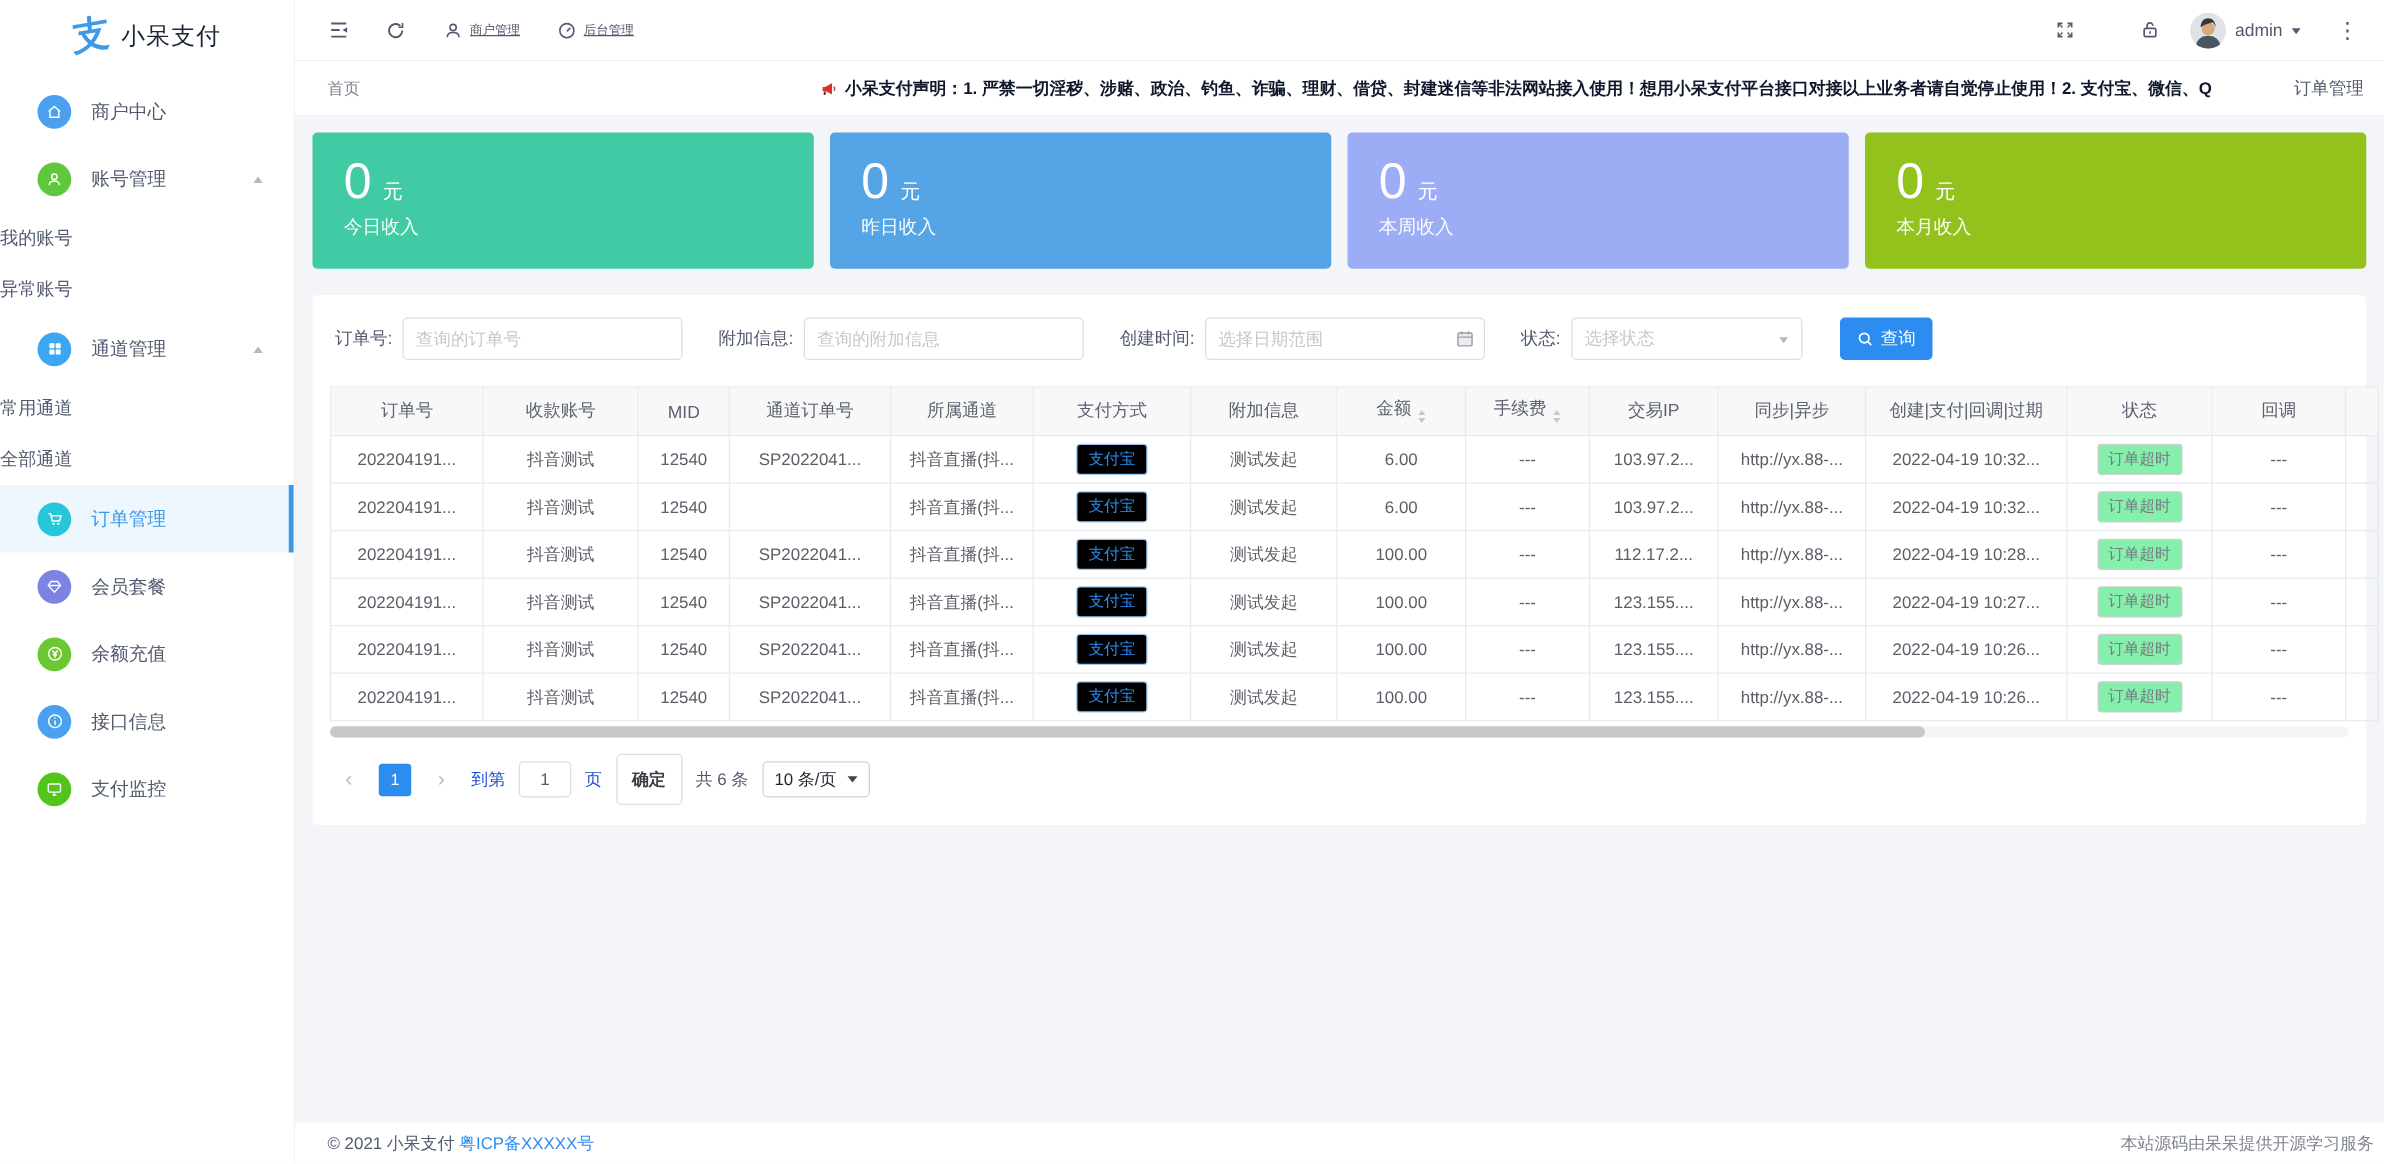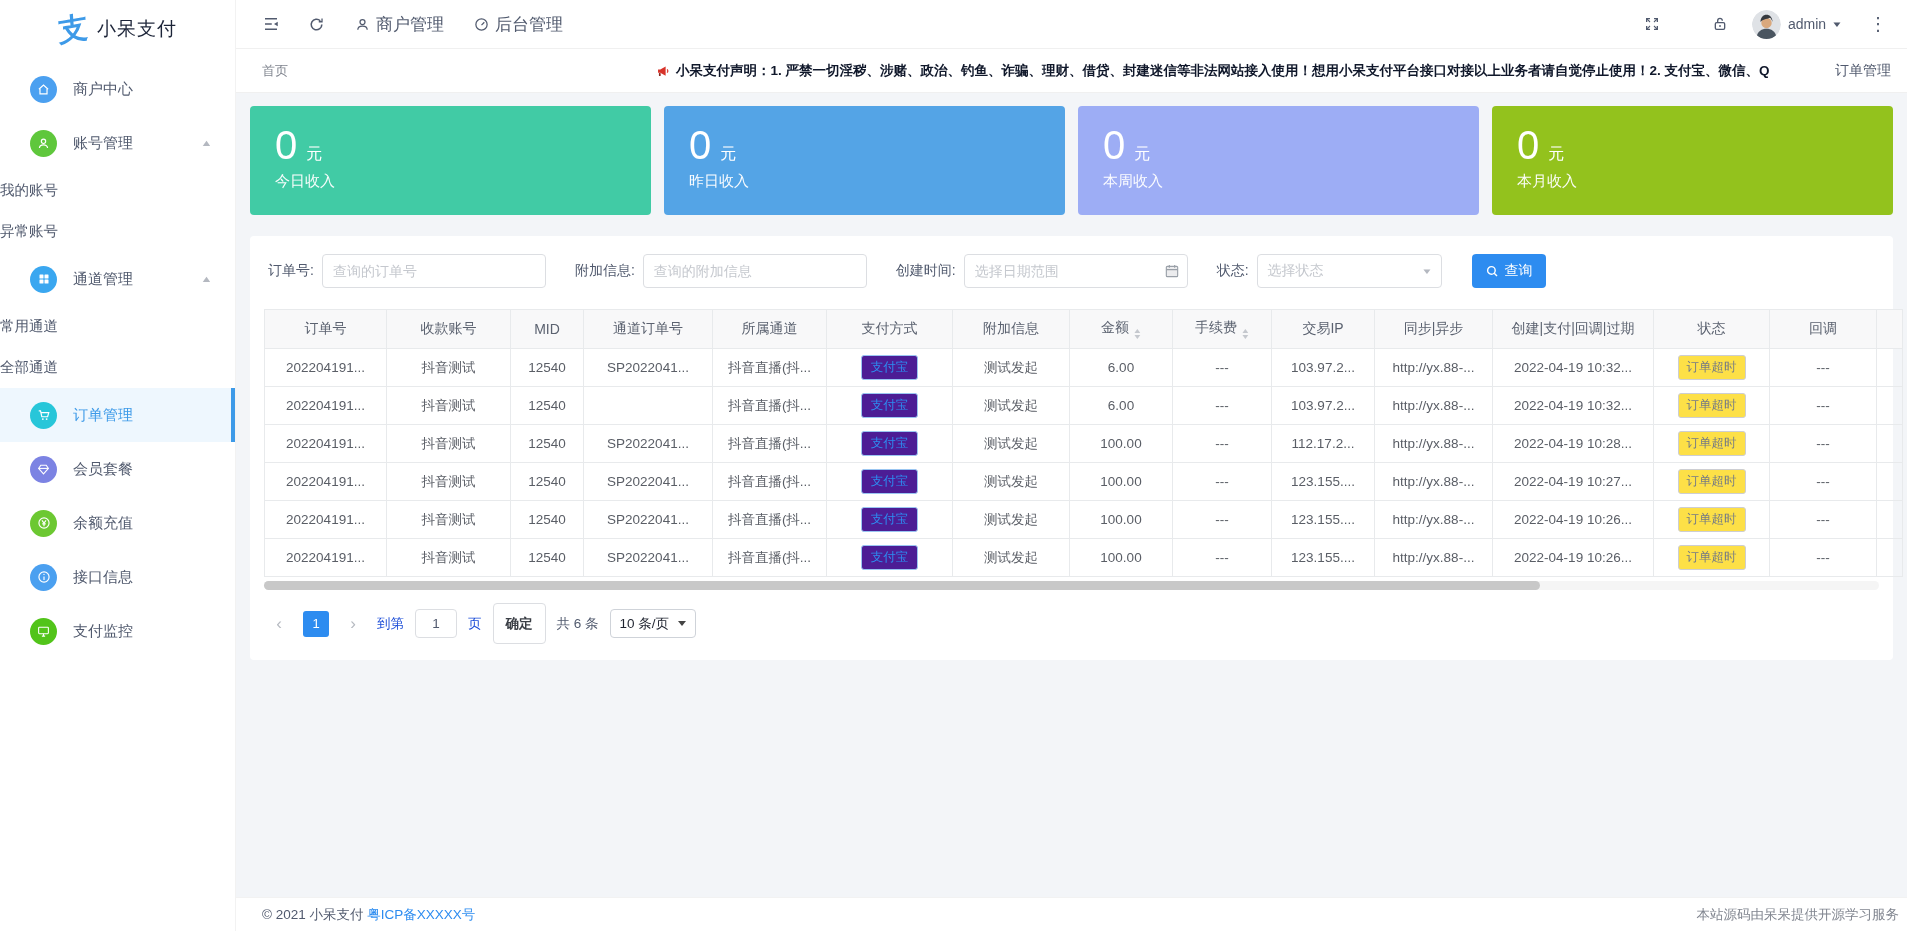--- a/index.html
+++ b/index.html
@@ -23,21 +23,21 @@
   .m-item.active { background:#eef7fe; color:#3d9ae8; }
   .m-item.active::after { content:""; position:absolute; right:0; top:0; bottom:0; width:4px; background:#3d9ae8; }
   .m-sub { height:41px; display:flex; align-items:center; font-size:14.5px; color:#515a6e; cursor:pointer; }
 
   
   .main { flex:1; display:flex; flex-direction:column; min-width:0; }
 
   .topbar { height:49px; flex:none; background:#fff; border-bottom:1px solid #f0f0f0; display:flex; align-items:center; padding:0 16px 0 26px; }
   .tb-icon { display:flex; align-items:center; cursor:pointer; color:#515a6e; }
   .tb-icon + .tb-icon { margin-left:28px; }
-  .tb-menu { display:flex; align-items:center; gap:6px; margin-left:30px; font-size:17px; color:#515a6e; cursor:pointer; }
+  .tb-menu { display:flex; align-items:center; gap:6px; margin-left:30px; font-size:10px; color:#515a6e; cursor:pointer;text-decoration:underline; }
   .tb-right { margin-left:auto; display:flex; align-items:center; gap:24px; }
   .tb-user { display:flex; align-items:center; gap:7px; cursor:pointer; font-size:14px; color:#515a6e; }
   .avatar { width:29px; height:29px; border-radius:50%; overflow:hidden; flex:none; }
   .caret { font-size:8px; color:#515a6e; transform:scaleX(1.5); }
   .vdots { font-size:18px; color:#515a6e; cursor:pointer; padding:0 4px; }
 
   .subbar { height:44px; flex:none; background:#fff; border-bottom:1px solid #f0f0f0; display:flex; align-items:center; padding:0 16px 0 26px; }
   .crumb-home { font-size:13px; color:#80858f; cursor:pointer; flex:none; }
   .notice { flex:1; min-width:0; overflow:hidden; white-space:nowrap; display:flex; align-items:center; gap:6px; padding-left:368px; font-size:13.5px; font-weight:bold; }
   .notice svg { flex:none; }
@@ -68,22 +68,22 @@
   .select-box .caret { margin-left:auto; color:#b4b8c0; }
   .search-btn { height:34px; padding:0 13px; background:#2d8cf0; border:none; border-radius:4px; color:#fff; font-size:14px; display:flex; align-items:center; gap:6px; cursor:pointer; margin-left:1px; font-family:inherit; }
 
   
   table { width:100%; border-collapse:collapse; table-layout:fixed; }
   th, td { border:1px solid #e8eaec; text-align:center; white-space:nowrap; overflow:hidden; padding:0 5px; }
   th { height:39px; background:#f8f8f9; color:#5b6270; font-size:14px; font-weight:normal; }
   td { height:38px; color:#5a5e66; font-size:13.5px; }
   .sort { display:inline-flex; flex-direction:column; margin-left:5px; vertical-align:-1px; cursor:pointer; }
   .sort i { font-style:normal; font-size:7px; line-height:6px; color:#c5c8ce; transform:scaleX(1.4); }
-  .tag-pay { display:inline-block; border:1px solid #9ac6f2; color:#2d8cf0; border-radius:3px; padding:3px 9px; font-size:12.5px; background:#4c1d95; }
-  .tag-status { display:inline-block; border:1px solid #cdced2; color:#757b85; border-radius:3px; padding:3px 8px; font-size:12.5px; background:#fde047; }
+  .tag-pay { display:inline-block; border:1px solid #9ac6f2; color:#2d8cf0; border-radius:3px; padding:3px 9px; font-size:12.5px; background:#000000; }
+  .tag-status { display:inline-block; border:1px solid #cdced2; color:#757b85; border-radius:3px; padding:3px 8px; font-size:12.5px; background:#86efac; }
 
   .hscroll { height:9px; margin-top:4px; background:#f5f5f5; border-radius:5px; }
   .hscroll .thumb { width:79%; height:9px; background:#c8c8c8; border-radius:5px; cursor:pointer; }
 
   
   .pagination { display:flex; align-items:center; gap:11px; padding:13px 0 4px 2px; font-size:13.5px; color:#515a6e; }
   .pg-nav { width:26px; height:26px; display:flex; align-items:center; justify-content:center; color:#b6bac1; font-size:17px; cursor:pointer; }
   .pg-cur { width:26px; height:26px; background:#2d8cf0; color:#fff; border-radius:3px; display:flex; align-items:center; justify-content:center; font-size:13px; cursor:pointer; }
   .pg-gray { color:#1d4ed8; }
   .pg-input { width:42px; height:29px; border:1px solid #dcdee2; border-radius:4px; text-align:center; font-size:13.5px; color:#515a6e; outline:none; font-family:inherit; }

